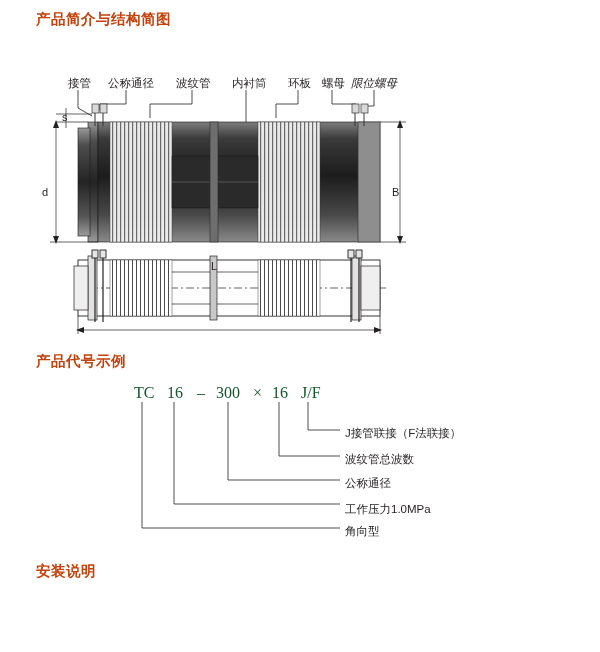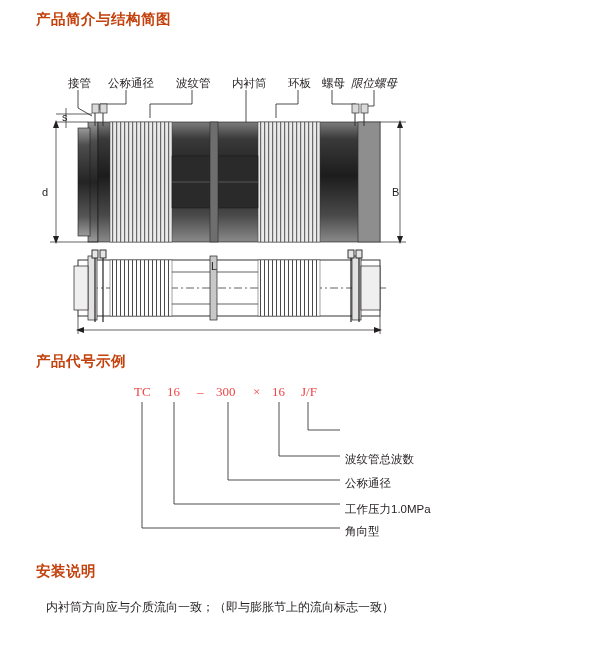--- a/index.html
+++ b/index.html
@@ -43,22 +43,22 @@
 
   
   #figure2 {
     position: absolute;
     left: 0; top: 378px;
     width: 600px; height: 170px;
   }
   .code-tok {
     position: absolute;
     font-family: "Liberation Serif", serif;
-    font-size: 13px;
-    color: #ef4444;
+    font-size: 16px;
+    color: #14532d;
     white-space: nowrap;
   }
   .code-desc {
     position: absolute;
     font-size: 11.5px;
     color: #231f20;
     white-space: nowrap;
   }
 
   
@@ -230,20 +230,21 @@
   
   <div class="code-tok" style="left:134px; top:6px;">TC</div>
   <div class="code-tok" style="left:167px; top:6px;">16</div>
   <div class="code-tok" style="left:197px; top:6px;">–</div>
   <div class="code-tok" style="left:216px; top:6px;">300</div>
   <div class="code-tok" style="left:253px; top:6px;">×</div>
   <div class="code-tok" style="left:272px; top:6px;">16</div>
   <div class="code-tok" style="left:301px; top:6px;">J/F</div>
 
   
+  <div class="code-desc" style="left:345px; top:48px;">J接管联接（F法联接）</div>
   <div class="code-desc" style="left:345px; top:74px;">波纹管总波数</div>
   <div class="code-desc" style="left:345px; top:98px;">公称通径</div>
   <div class="code-desc" style="left:345px; top:124px;">工作压力1.0MPa</div>
   <div class="code-desc" style="left:345px; top:146px;">角向型</div>
 
   <svg width="600" height="170" viewBox="0 0 600 170">
     <g stroke="#231f20" stroke-width="0.8" fill="none">
 
       <path d="M308,24 L308,52 L340,52"></path>
 
@@ -252,14 +253,13 @@
       <path d="M228,24 L228,102 L340,102"></path>
 
       <path d="M174,24 L174,126 L340,126"></path>
 
       <path d="M142,24 L142,150 L340,150"></path>
     </g>
   </svg>
 </div>
 
 <div id="notes">
-  <p>内衬筒方向应与介质流向一致；（即与膨胀节上的流向标志一致）</p>
 </div>
 
 </body></html>

